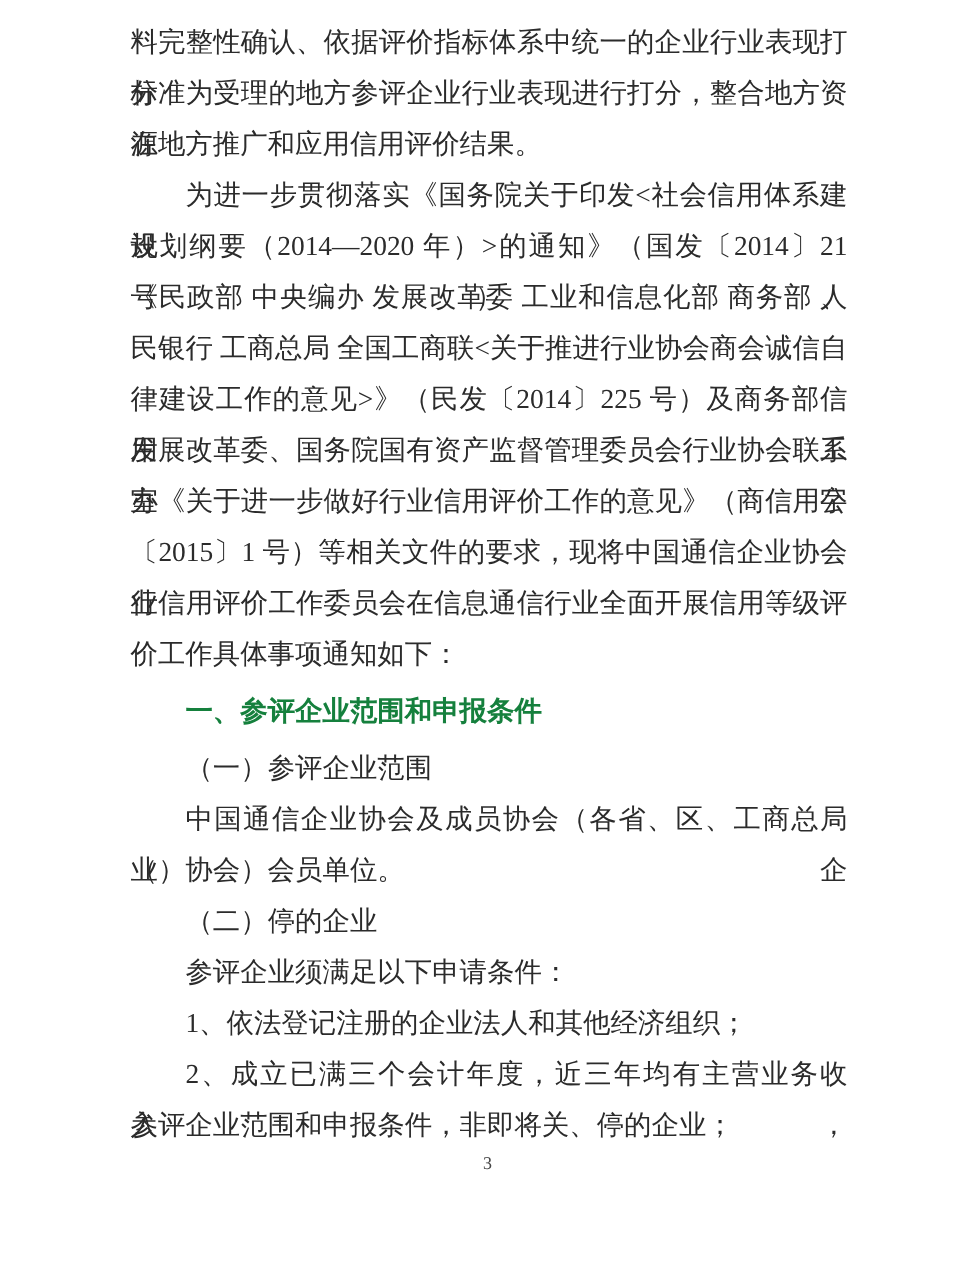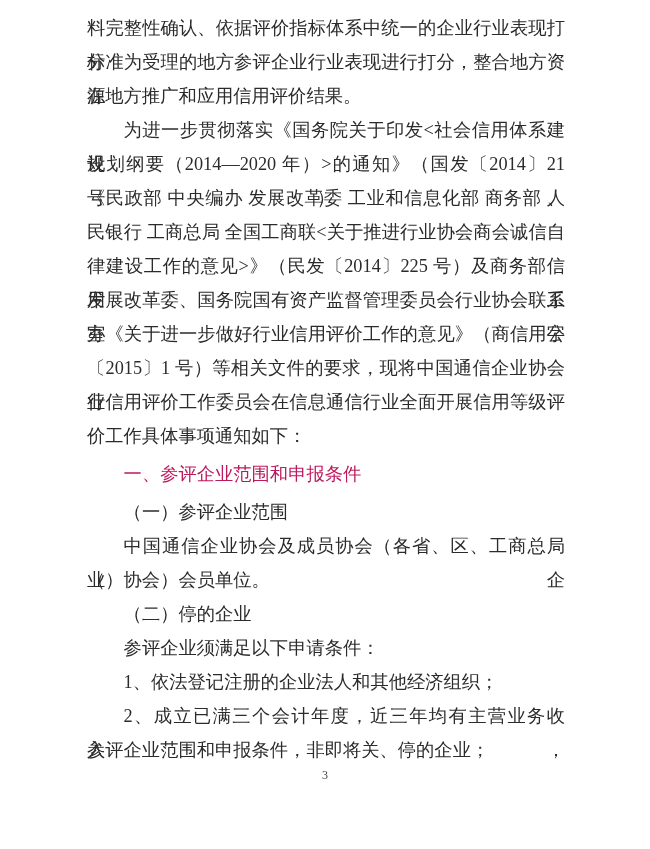--- a/index.html
+++ b/index.html
@@ -31,22 +31,22 @@
     text-justify: inter-character;
   }
   .line.end {
     text-align: left;
     text-align-last: left;
   }
   .line.indent {
     text-indent: 36.6px;
   }
   .line.heading {
-    font-weight: normal;
-    color: #be185d;
+    font-weight: bold;
+    color: #15803d;
     margin: 4px 0;
   }
   .page-number {
     position: absolute;
     top: 766px;
     left: 0;
     width: 100%;
     text-align: center;
     font-size: 12px;
     line-height: 18px;

